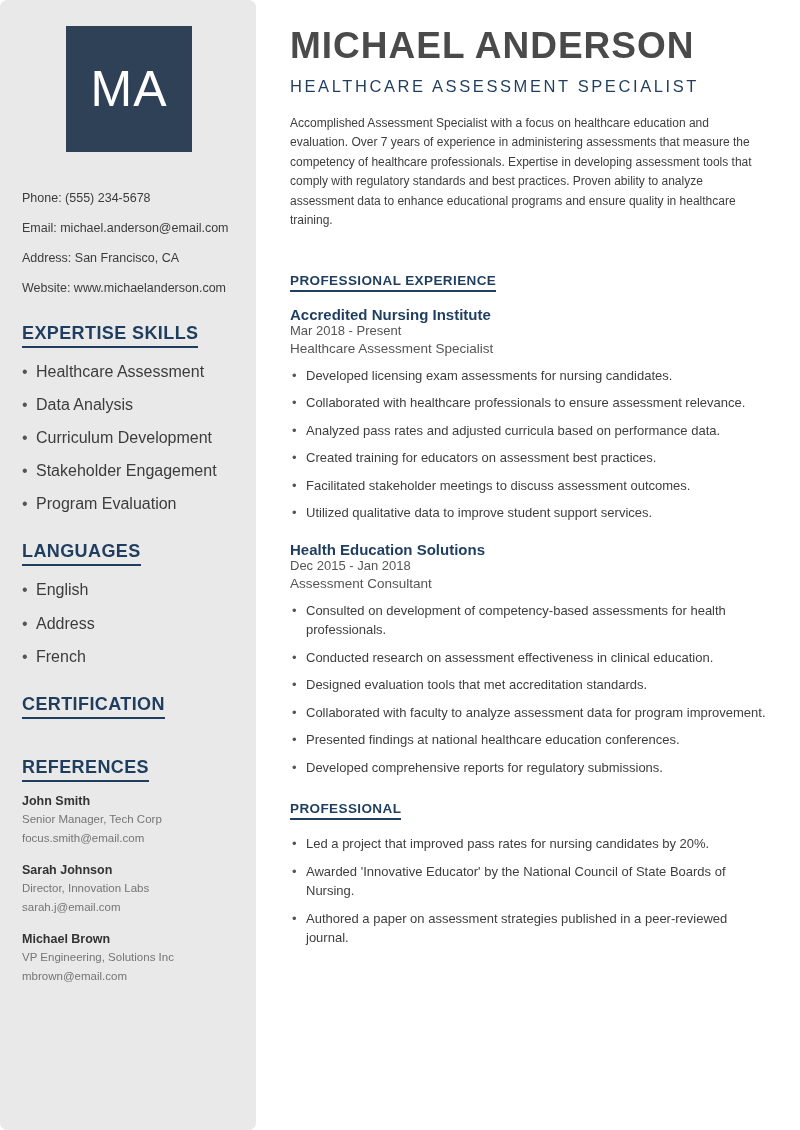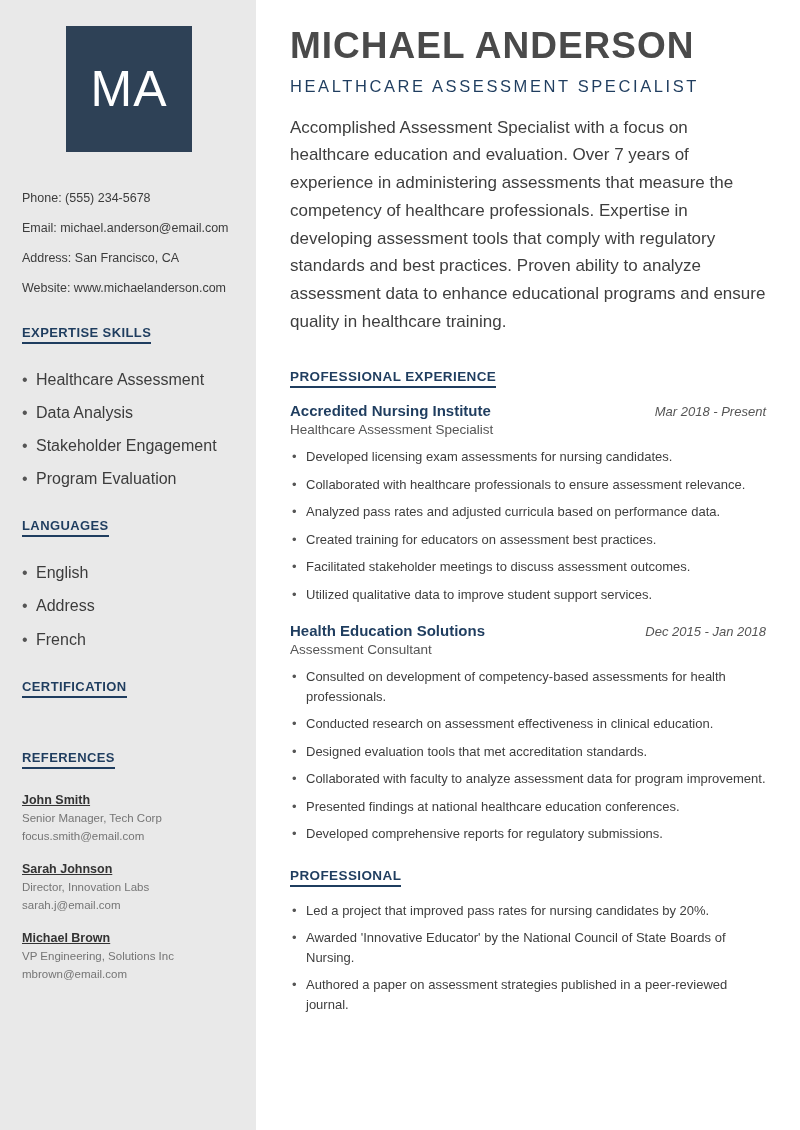--- a/index.html
+++ b/index.html
@@ -23,20 +23,21 @@
     display:flex;
     background:#fff;
   }
   
   .sidebar{
     width:256px;
     min-height:1130px;
     background:var(--sidebar_bg);
     padding:26px 20px 30px 22px;
     flex-shrink:0;
+    border-radius:7px;
   }
   .monogram{
     width:126px;
     height:126px;
     background:var(--monogram_bg);
     color:#fff;
     display:flex;
     align-items:center;
     justify-content:center;
     font-size:50px;
@@ -47,25 +48,25 @@
     font-size:12.5px;
     color:#3c3c3c;
     margin-bottom:13px;
     line-height:1.35;
   }
   .side-section{margin-top:26px;}
   .side-heading, .main-heading{
     display:inline-block;
     color:var(--accent);
     font-weight:bold;
-    font-size:13px;
+    font-size:18px;
     letter-spacing:.4px;
     border-bottom:2px solid var(--accent);
     padding-bottom:2px;
-    margin-bottom:24px;
+    margin-bottom:12px;
   }
   ul{list-style:none;}
   .bullet-list li{
     position:relative;
     padding-left:14px;
     font-size:16px;
     color:#3c3c3c;
     margin-bottom:10px;
     line-height:1.45;
   }
@@ -74,21 +75,20 @@
     position:absolute;
     left:0;
     color:#555;
   }
   .reference{margin-bottom:17px;}
   .reference .ref-name{
     font-size:12.5px;
     font-weight:bold;
     color:#333;
     margin-bottom:4px;
-    text-decoration:underline;
   }
   .reference .ref-title,
   .reference .ref-email{
     font-size:11.5px;
     color:var(--muted_text);
     margin-bottom:3px;
     line-height:1.35;
   }
   
   .main{
@@ -103,41 +103,41 @@
     line-height:1.1;
   }
   .person-title{
     font-size:16.5px;
     color:var(--accent);
     letter-spacing:2.6px;
     margin-top:10px;
     margin-bottom:18px;
   }
   .summary{
-    font-size:17px;
+    font-size:12px;
     line-height:1.63;
     color:var(--body_text);
-    margin-bottom:32px;
+    margin-bottom:40px;
   }
   .main-section{margin-bottom:22px;}
   .main-heading{font-size:13.5px;margin-bottom:14px;}
   .job{margin-bottom:18px;}
   .job-header{
     display:flex;
     justify-content:space-between;
     align-items:baseline;
+    flex-direction:column;
   }
   .company{
     font-size:15px;
     font-weight:bold;
     color:var(--accent);
   }
   .dates{
     font-size:13px;
-    font-style:italic;
     color:#555;
   }
   .role{
     font-size:13.5px;
     color:#555;
     margin-top:3px;
     margin-bottom:10px;
   }
   .job-bullets li, .ach-bullets li{
     position:relative;
@@ -170,20 +170,21 @@
       <p>Email: michael.anderson@email.com</p>
       <p>Address: San Francisco, CA</p>
       <p>Website: www.michaelanderson.com</p>
     </div>
 
     <div class="side-section">
       <span class="side-heading">EXPERTISE SKILLS</span>
       <ul class="bullet-list">
         <li>Healthcare Assessment</li>
         <li>Data Analysis</li>
+        <li>Curriculum Development</li>
         <li>Stakeholder Engagement</li>
         <li>Program Evaluation</li>
       </ul>
     </div>
 
     <div class="side-section">
       <span class="side-heading">LANGUAGES</span>
       <ul class="bullet-list">
         <li>English</li>
         <li>Address</li>

